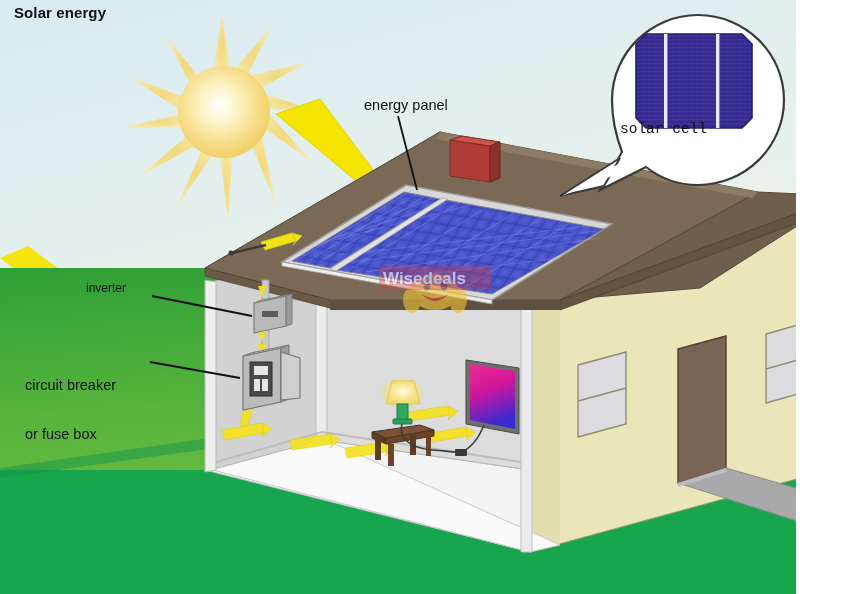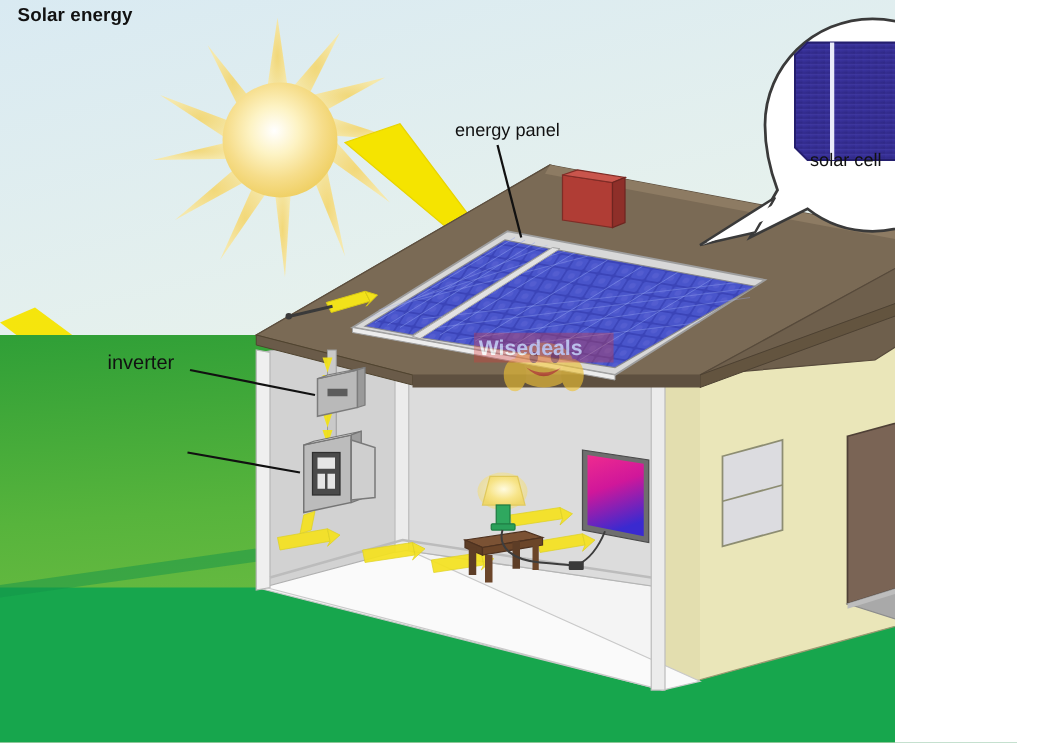--- a/index.html
+++ b/index.html
@@ -1,24 +1,24 @@
 <!DOCTYPE html>
 <html><head>
 <meta charset="utf-8">
 <title>Solar energy diagram</title>
 <style>
   html,body{margin:0;padding:0;background:#fff;}
   body{font-family:"Liberation Sans", sans-serif;}
-  #stage{position:relative;width:716px;height:594px;overflow:hidden;background:#15803d;}
+  #stage{position:relative;width:796px;height:594px;overflow:hidden;background:#22c55e;}
   #scene{position:absolute;inset:0;}
   .lbl{position:absolute;color:#111;font-family:"Liberation Sans",sans-serif;font-weight:400;white-space:pre;line-height:1.12;}
   #title{position:absolute;left:14px;top:4px;font-size:15px;font-weight:bold;color:#111;letter-spacing:.1px;}
   #lbl-solar-panel{left:364px;top:97px;font-size:14.5px;}
-  #lbl-solar-cell{left:648px;top:121px;font-size:14.5px;}
-  #lbl-inverter{left:86px;top:282px;font-size:16px;}
+  #lbl-solar-cell{left:620px;top:121px;font-size:14.5px;font-family:Liberation Mono, monospace;}
+  #lbl-inverter{left:86px;top:282px;font-size:12px;}
   #lbl-breaker{left:25px;top:345px;font-size:14.5px;text-align:left;}
   #watermark{position:absolute;left:379px;top:266px;width:112px;height:68px;opacity:.62;pointer-events:none;}
   #wm-text{position:absolute;left:0;top:38px;width:112px;height:24px;}
 </style>
 </head>
 <body>
 
 <div id="stage">
 
   <svg id="scene" viewBox="0 0 844 594" width="844" height="594" xmlns="http://www.w3.org/2000/svg">
@@ -300,20 +300,24 @@
   </svg>
 
   <div id="title">Solar energy</div>
 
   <div class="lbl" id="lbl-solar-panel">energy panel</div>
 
   <div class="lbl" id="lbl-solar-cell">solar cell</div>
 
   <div class="lbl" id="lbl-inverter">inverter</div>
 
+  <div class="lbl" id="lbl-breaker">
+    <div>circuit breaker</div>
+    <div>or fuse box</div>
+  </div>
 
   <svg id="watermark" viewBox="0 0 112 68" xmlns="http://www.w3.org/2000/svg">
     <g>
       <ellipse cx="56" cy="26" rx="24" ry="18" fill="#f3c53a"></ellipse>
       <ellipse cx="33" cy="34" rx="9" ry="13" fill="#eec132"></ellipse>
       <ellipse cx="79" cy="34" rx="9" ry="13" fill="#eec132"></ellipse>
       <ellipse cx="48" cy="20" rx="3.4" ry="4.4" fill="#2a2a2a"></ellipse>
       <ellipse cx="65" cy="20" rx="3.4" ry="4.4" fill="#2a2a2a"></ellipse>
       <path d="M42,28 Q56,42 70,28 Q56,36 42,28 Z" fill="#d8452f"></path>
     </g>

